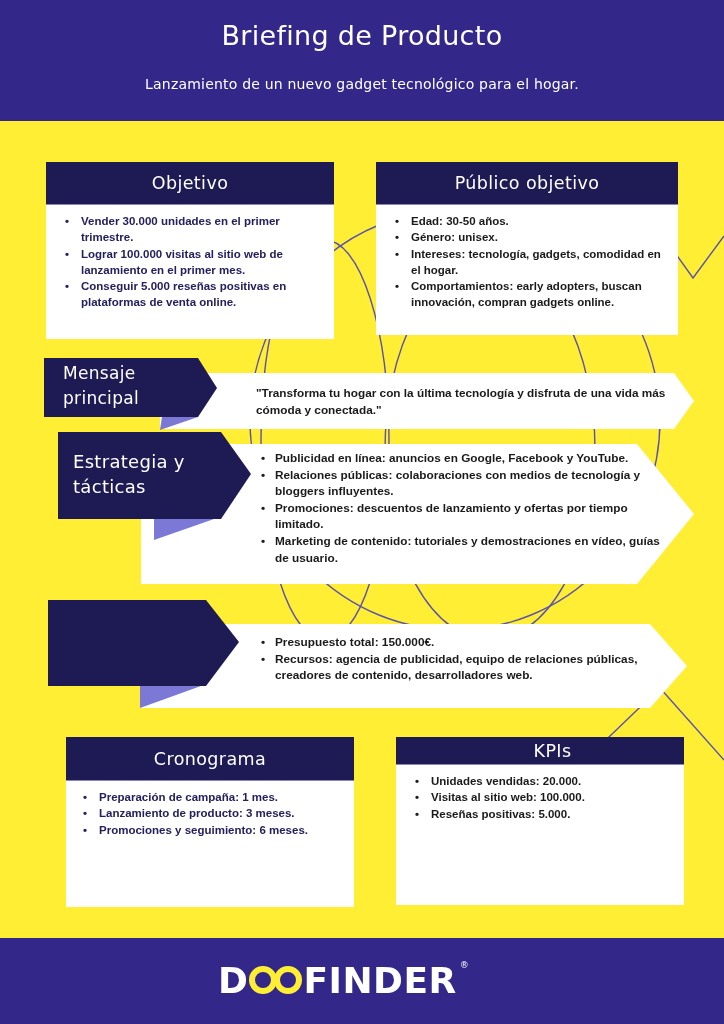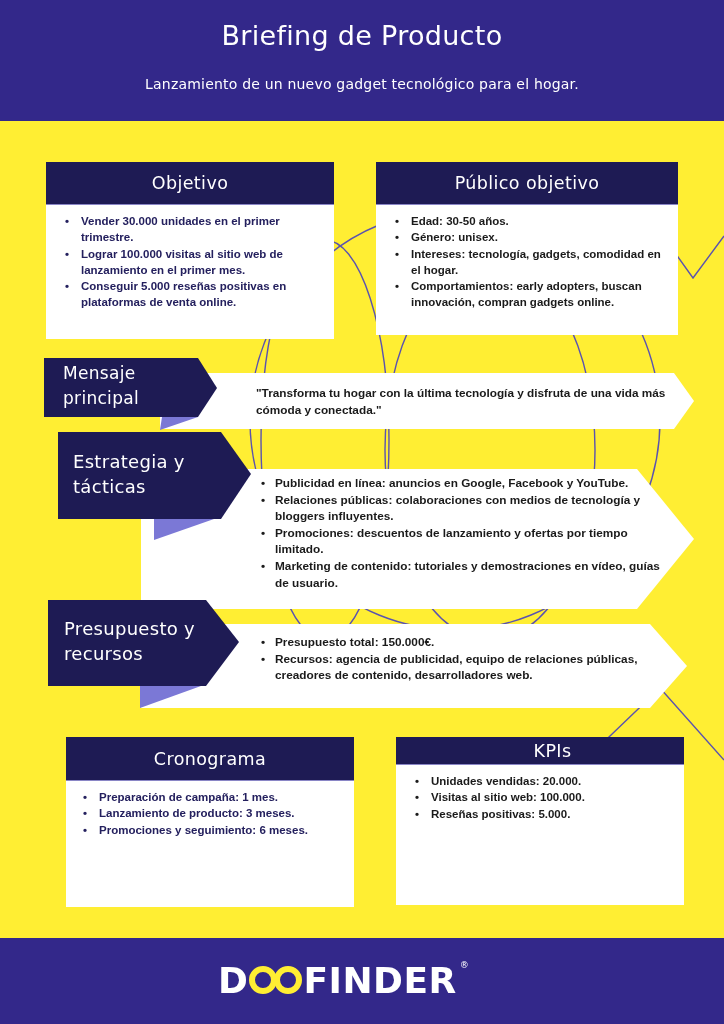--- a/index.html
+++ b/index.html
@@ -87,21 +87,21 @@
   <svg width="180" height="72">
     <polygon points="120,59 156,59 118,72" fill="#7B78D6"></polygon>
     <polygon points="2,0 156,0 175,30 156,59 2,59" fill="#1E1B54"></polygon>
   </svg>
   <div class="label" style="left:21px; top:3px;">
     <div>Mensaje</div>
     <div>principal</div>
   </div>
 </div>
 
-<div class="arrow" style="left:141px; top:469px; width:553px; height:104px;text-decoration:underline;">
+<div class="arrow" style="left:141px; top:444px; width:553px; height:104px;text-decoration:underline;">
   <svg width="553" height="140">
     <polygon points="0,0 496,0 553,70 496,140 0,140" fill="#fff"></polygon>
   </svg>
   <ul class="content" style="left:119px; top:6px; width:400px;">
     <li>Publicidad en línea: anuncios en Google, Facebook y YouTube.</li>
     <li>Relaciones públicas: colaboraciones con medios de tecnología y bloggers influyentes.</li>
     <li>Promociones: descuentos de lanzamiento y ofertas por tiempo limitado.</li>
     <li>Marketing de contenido: tutoriales y demostraciones en vídeo, guías de usuario.</li>
   </ul>
 </div>
@@ -123,24 +123,20 @@
   <ul class="content" style="left:119px; top:10px; width:400px;">
     <li>Presupuesto total: 150.000€.</li>
     <li>Recursos: agencia de publicidad, equipo de relaciones públicas, creadores de contenido, desarrolladores web.</li>
   </ul>
 </div>
 <div class="tag" style="left:46px; top:600px; width:200px; height:110px;">
   <svg width="200" height="110">
     <polygon points="94,86 155,86 94,108" fill="#7B78D6"></polygon>
     <polygon points="2,0 160,0 193,42 160,86 2,86" fill="#1E1B54"></polygon>
   </svg>
-  <div class="label" style="left:18px; top:16px; font-size:18px;">
-    <div>Presupuesto y</div>
-    <div>recursos</div>
-  </div>
 </div>
 
 <div class="card" style="left:66px; top:737px; width:288px; height:170px;">
   <div class="head" style="height:44px;">Cronograma</div>
   <ul style="padding-left:16px;">
     <li>Preparación de campaña: 1 mes.</li>
     <li>Lanzamiento de producto: 3 meses.</li>
     <li>Promociones y seguimiento: 6 meses.</li>
   </ul>
 </div>

